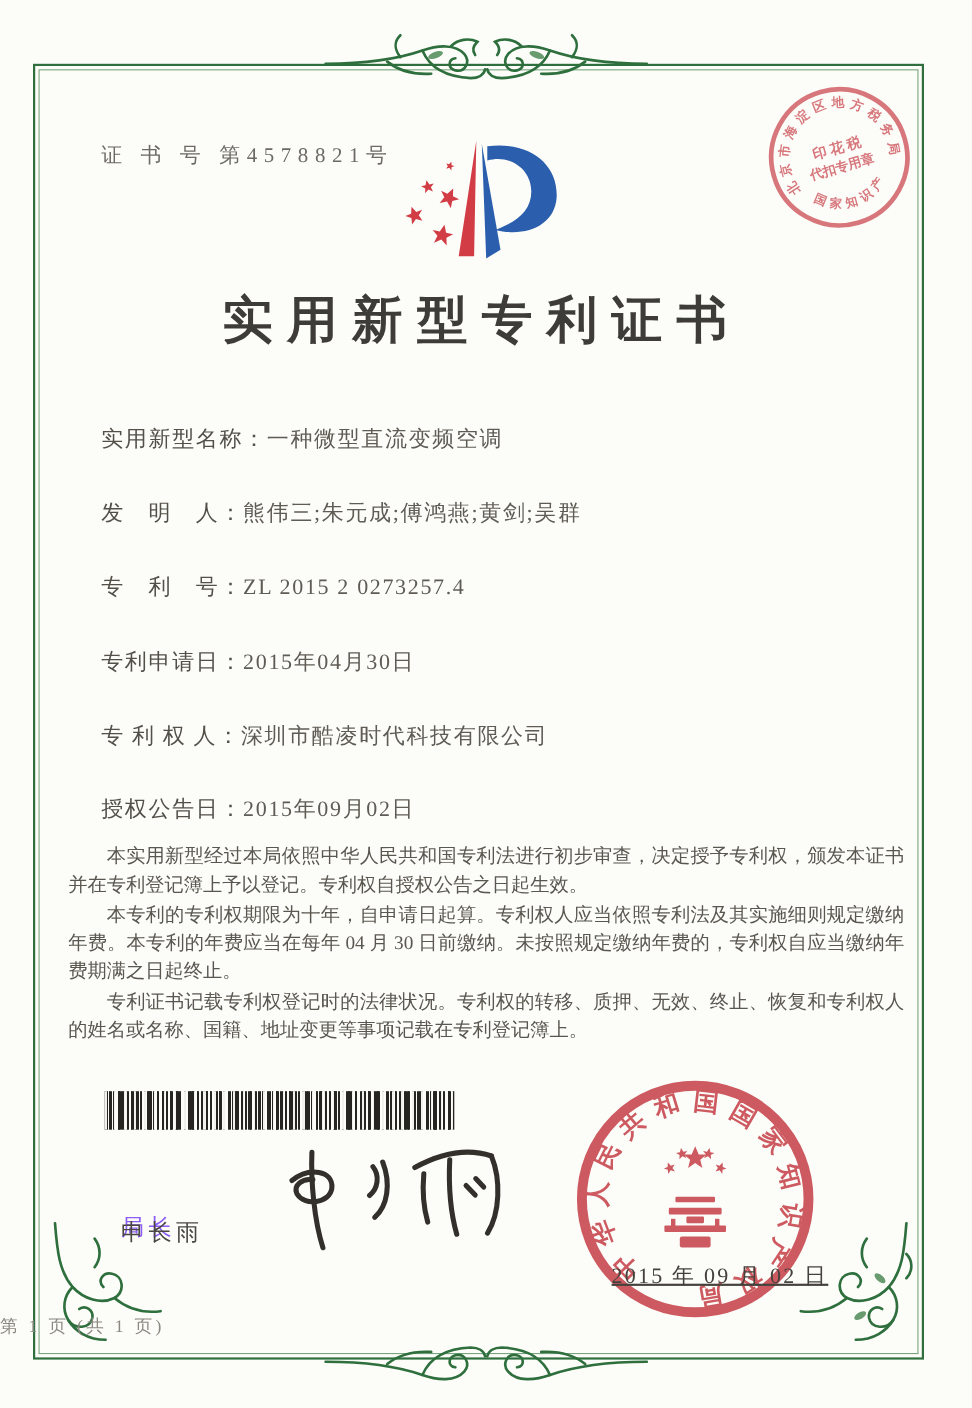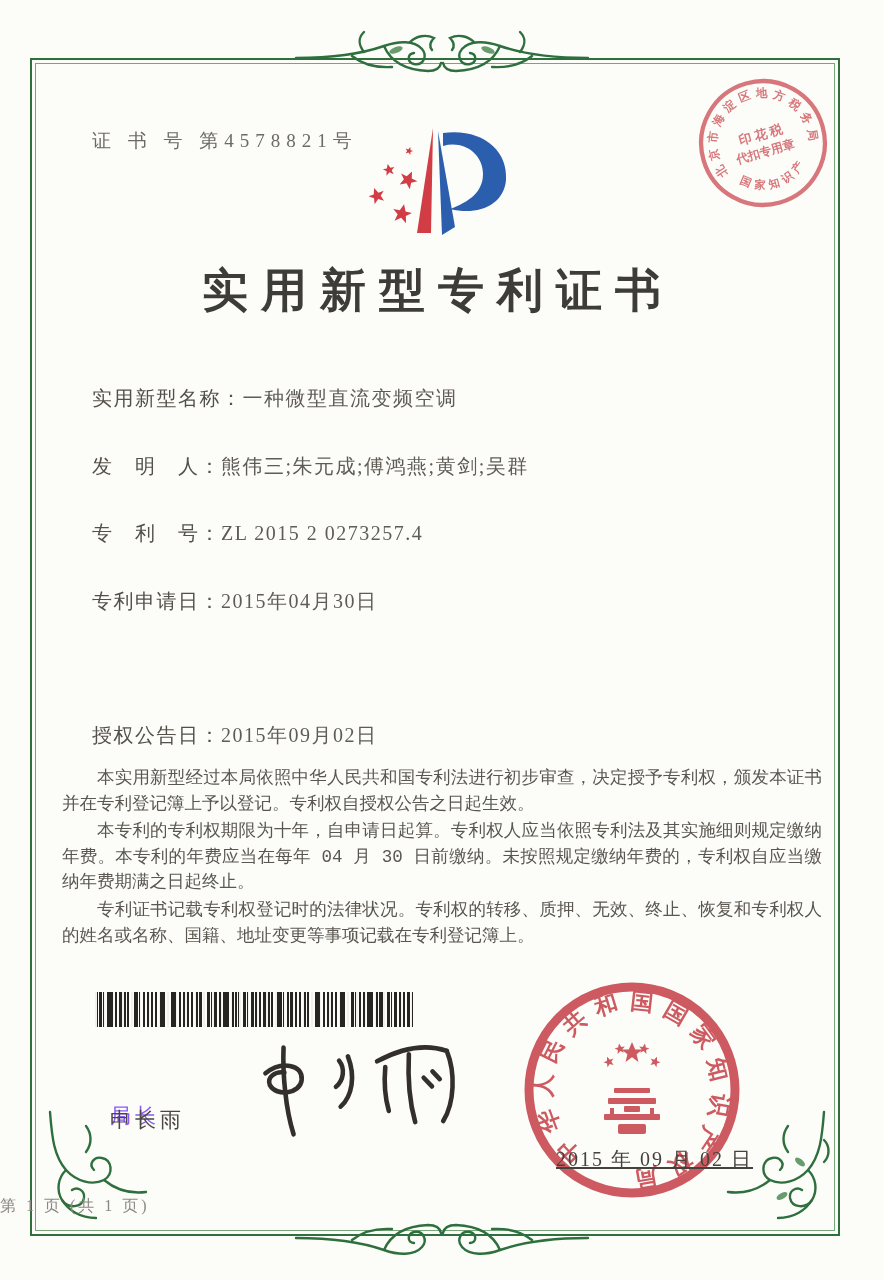--- a/index.html
+++ b/index.html
@@ -33,21 +33,21 @@
     position:absolute;left:0;top:260px;width:876px;text-align:center;
     font-size:46px;font-weight:bold;letter-spacing:13px;color:#3e3c38;
   }
   
   .field{position:absolute;left:92px;font-size:20px;letter-spacing:1.5px;color:#5a5751;white-space:nowrap;}
   .flabel{color:#535049;}
   .fvalue{color:#5f5c55;text-align:center;}
   
   .body-text{
     position:absolute;left:62px;top:766px;width:760px;
-    font-size:17.5px;line-height:25.6px;text-align:justify;color:#5a5750;font-family:Liberation Mono, monospace;
+    font-size:17.5px;line-height:25.6px;text-align:justify;color:#5a5750;
   }
   .body-text p{margin:0 0 2px 0;text-indent:2em;}
   
   .barcode{
     position:absolute;left:95px;top:992px;width:318px;height:35px;
     background:
       repeating-linear-gradient(90deg,rgba(252,252,249,.95) 0 2px,transparent 2px 9px),
       repeating-linear-gradient(90deg,#262522 0 2px,transparent 2px 4px),
       repeating-linear-gradient(90deg,#262522 0 1px,transparent 1px 6px),
       repeating-linear-gradient(90deg,#262522 0 3px,transparent 3px 13px);
@@ -168,20 +168,23 @@
   </div>
   <div class="field" style="top:453px">
     <span class="flabel">发　明　人：</span><span class="fvalue">熊伟三;朱元成;傅鸿燕;黄剑;吴群</span>
   </div>
   <div class="field" style="top:520px">
     <span class="flabel">专　利　号：</span><span class="fvalue">ZL 2015 2 0273257.4</span>
   </div>
   <div class="field" style="top:588px">
     <span class="flabel">专利申请日：</span><span class="fvalue">2015年04月30日</span>
   </div>
+  <div class="field" style="top:655px">
+    <span class="flabel">专 利 权 人：</span><span class="fvalue">深圳市酷凌时代科技有限公司</span>
+  </div>
   <div class="field" style="top:722px">
     <span class="flabel">授权公告日：</span><span class="fvalue">2015年09月02日</span>
   </div>
 
   <div class="body-text">
     <p>本实用新型经过本局依照中华人民共和国专利法进行初步审查，决定授予专利权，颁发本证书并在专利登记簿上予以登记。专利权自授权公告之日起生效。</p>
     <p>本专利的专利权期限为十年，自申请日起算。专利权人应当依照专利法及其实施细则规定缴纳年费。本专利的年费应当在每年 04 月 30 日前缴纳。未按照规定缴纳年费的，专利权自应当缴纳年费期满之日起终止。</p>
     <p>专利证书记载专利权登记时的法律状况。专利权的转移、质押、无效、终止、恢复和专利权人的姓名或名称、国籍、地址变更等事项记载在专利登记簿上。</p>
   </div>
 

